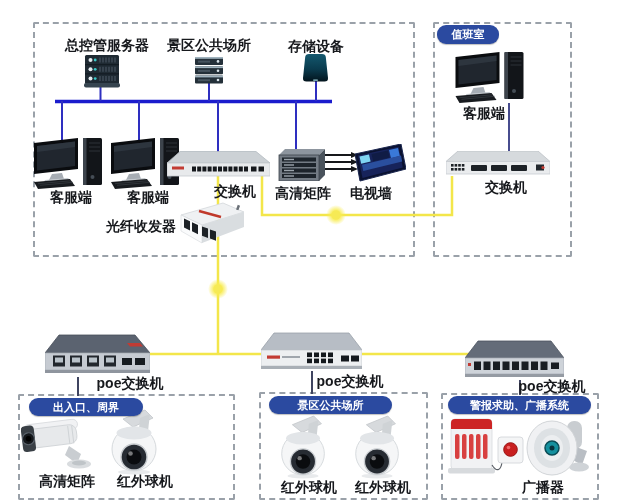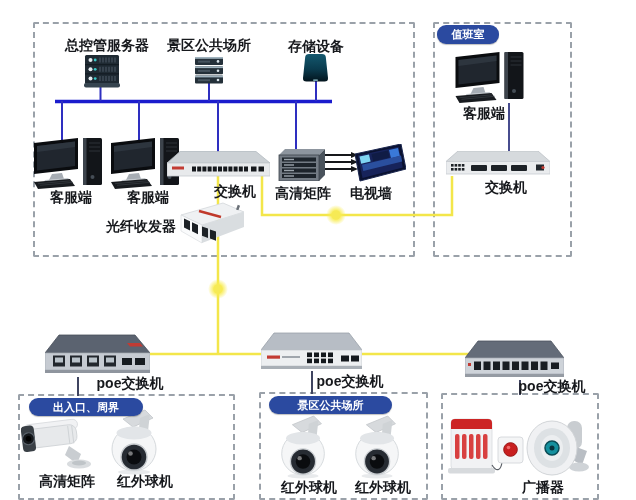--- a/index.html
+++ b/index.html
@@ -402,20 +402,21 @@
   <svg class="dev" style="left:445px;top:415px;width:81px;height:62px">
       <use href="#sym-alarm"></use>
     </svg>
   <svg class="dev" style="left:525px;top:413px;width:66px;height:65px">
       <use href="#sym-horn"></use>
     </svg>
 
   <div class="badge" style="left:437px;top:25px;width:62px;height:19px">值班室</div>
   <div class="badge" style="left:29px;top:398px;width:114px;height:18px">出入口、周界</div>
   <div class="badge" style="left:269px;top:396px;width:123px;height:18px">景区公共场所</div>
+  <div class="badge" style="left:448px;top:396px;width:143px;height:18px">警报求助、广播系统</div>
 
   <div class="lbl" style="left:64px;top:38px;width:86px">总控管服务器</div>
   <div class="lbl" style="left:166px;top:38px;width:86px">景区公共场所</div>
   <div class="lbl" style="left:288px;top:39px;width:56px">存储设备</div>
   <div class="lbl" style="left:47px;top:190px;width:48px">客服端</div>
   <div class="lbl" style="left:124px;top:190px;width:48px">客服端</div>
   <div class="lbl" style="left:205px;top:184px;width:60px">交换机</div>
   <div class="lbl" style="left:273px;top:186px;width:60px">高清矩阵</div>
   <div class="lbl" style="left:346px;top:186px;width:50px">电视墙</div>
   <div class="lbl" style="left:103px;top:219px;width:76px">光纤收发器</div>

